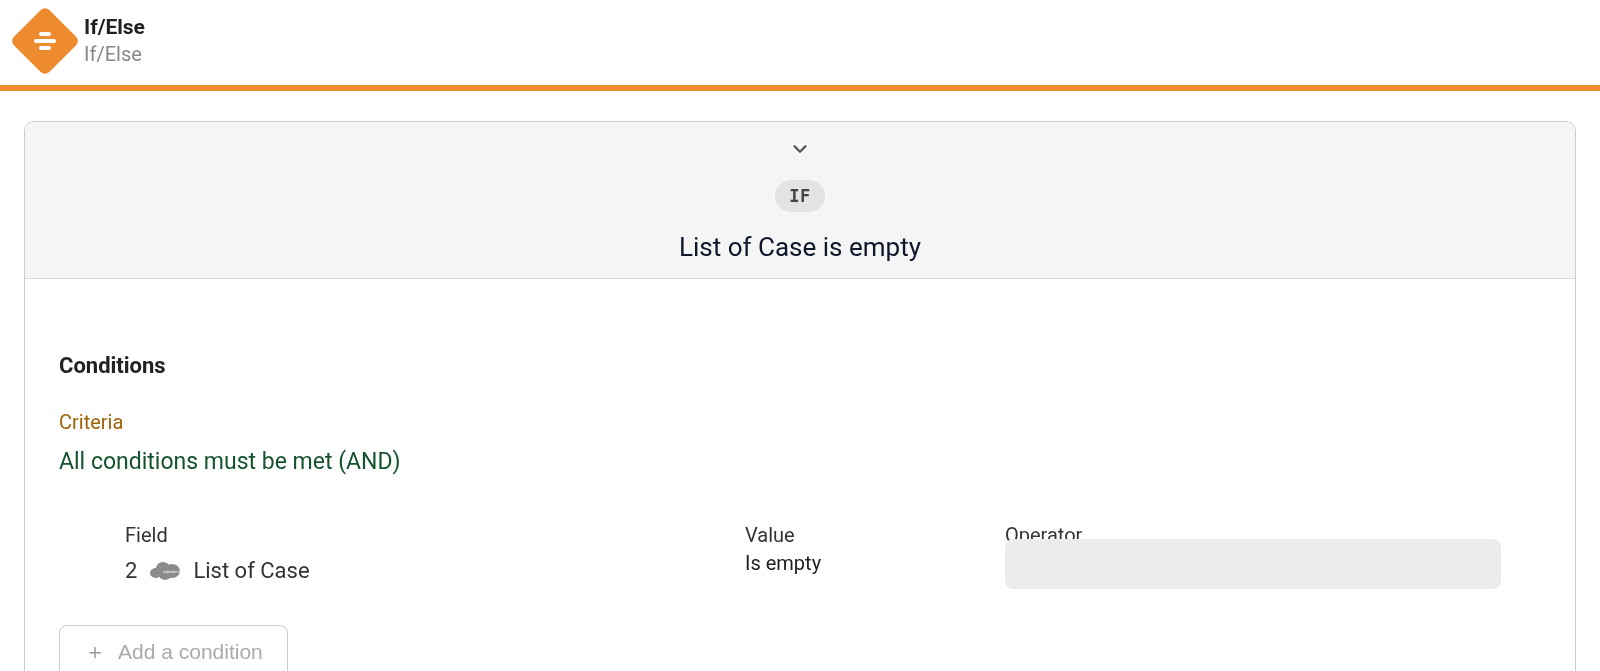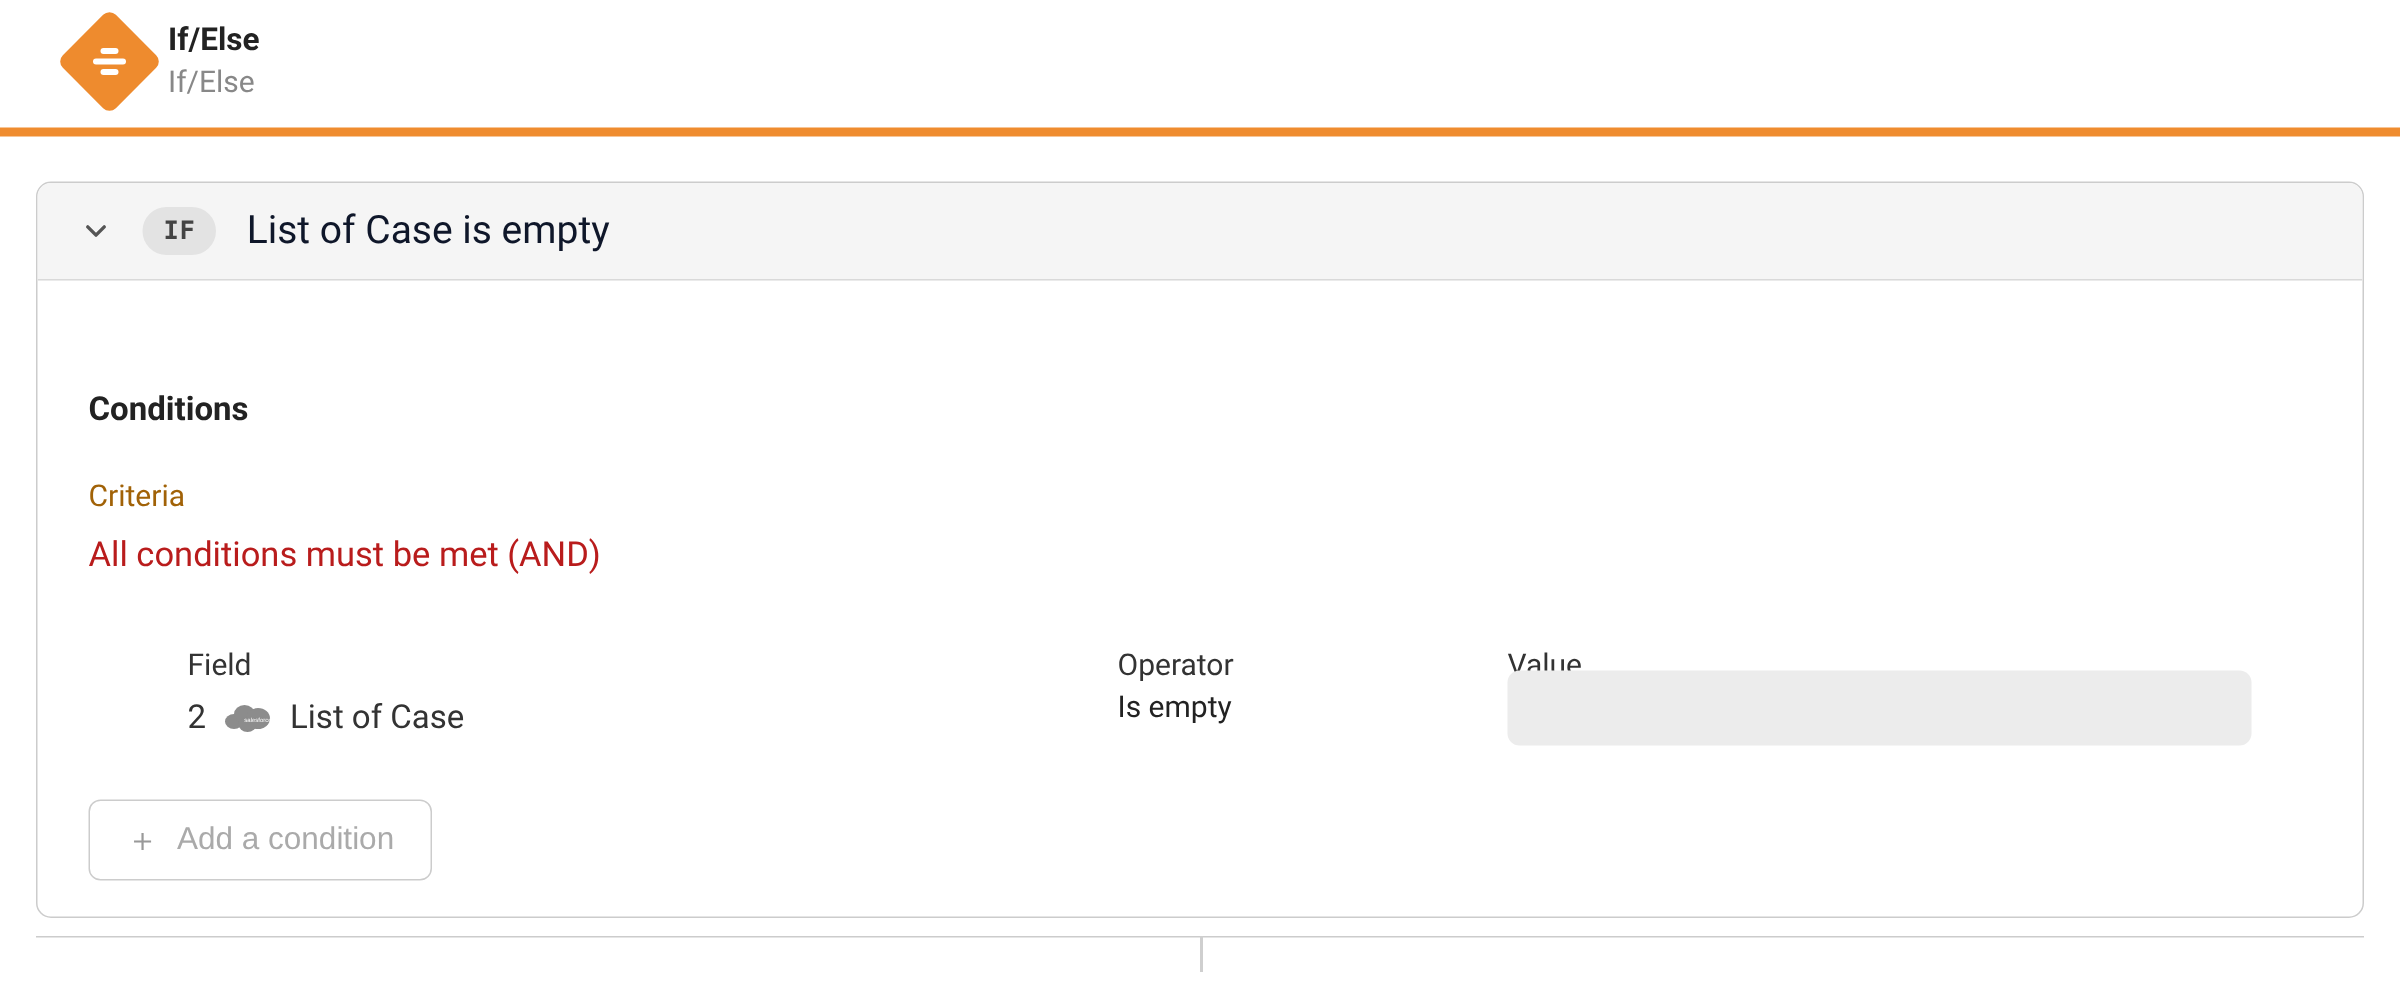--- a/index.html
+++ b/index.html
@@ -11,21 +11,20 @@
       font-family: -apple-system, BlinkMacSystemFont, "Segoe UI", Roboto, Helvetica, Arial, sans-serif;
       background: #fff;
       color: #1a1a1a;
       width: 1600px;
     }
     .header {
       display: flex;
       align-items: center;
       padding: 14px 20px 18px 20px;
       gap: 14px;
-      margin-left: 28px;
     }
     .header-icon {
       width: 50px;
       height: 50px;
       background: #ee8b2e;
       border-radius: 6px;
       transform: rotate(45deg);
       display: flex;
       align-items: center;
       justify-content: center;
@@ -77,20 +76,21 @@
       border-radius: 10px;
       overflow: hidden;
     }
     .panel-header {
       display: flex;
       align-items: center;
       gap: 20px;
       padding: 16px 28px;
       background: #f5f5f5;
       border-bottom: 1px solid #d9d9d9;
+      flex-direction: column;
     }
     .chevron {
       color: #555;
       display: flex;
       align-items: center;
     }
     .if-badge {
       background: #e3e3e3;
       color: #444;
       font-family: ui-monospace, "SF Mono", Menlo, Consolas, monospace;
@@ -114,21 +114,21 @@
       margin-bottom: 32px;
       margin-top: 40px;
     }
     .criteria-label {
       font-size: 20px;
       color: #a16207;
       margin-bottom: 14px;
     }
     .criteria-value {
       font-size: 23px;
-      color: #b91c1c;
+      color: #14532d;
       margin-bottom: 48px;
     }
     .cond-table {
       display: grid;
       grid-template-columns: 620px 260px 1fr;
       column-gap: 0;
       padding-left: 66px;
       padding-right: 40px;
     }
     .col-header {
@@ -239,22 +239,22 @@
       <span class="if-badge">IF</span>
       <span class="panel-header-text">List of Case is empty</span>
     </div>
     <div class="panel-body">
       <div class="conditions-title">Conditions</div>
       <div class="criteria-label">Criteria</div>
       <div class="criteria-value">All conditions must be met (AND)</div>
 
       <div class="cond-table">
         <div class="col-header">Field</div>
+        <div class="col-header">Value</div>
         <div class="col-header">Operator</div>
-        <div class="col-header">Value</div>
 
         <div class="field-cell">
           <span class="step-num">2</span>
           <span class="sf-icon">
             <svg width="32" height="22" viewBox="0 0 32 22">
               <ellipse cx="7" cy="14" rx="6" ry="5" fill="#8c8c8c"></ellipse>
               <ellipse cx="14" cy="9" rx="7" ry="6" fill="#8c8c8c"></ellipse>
               <ellipse cx="23" cy="12" rx="8" ry="7" fill="#8c8c8c"></ellipse>
               <ellipse cx="16" cy="16" rx="6" ry="5" fill="#8c8c8c"></ellipse>
               <text x="23" y="14" font-size="4" fill="#fff" text-anchor="middle" font-family="Arial">salesforce</text>

